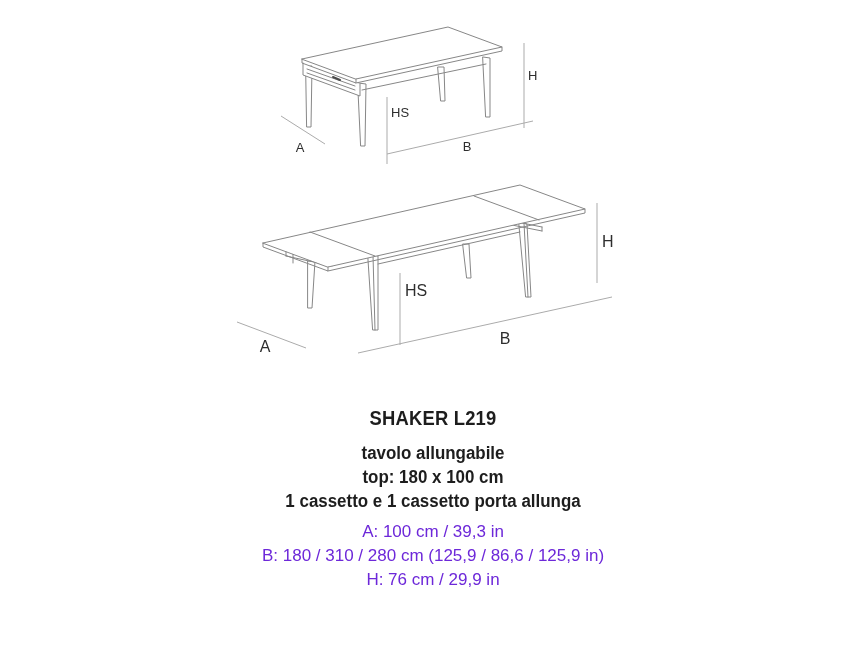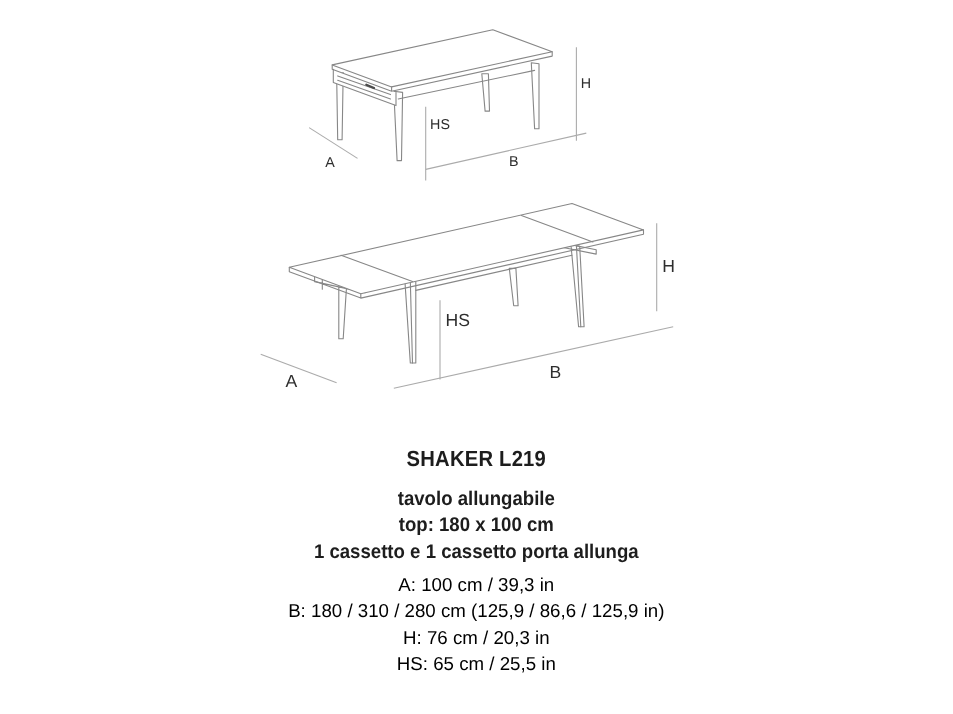--- a/index.html
+++ b/index.html
@@ -52,21 +52,21 @@
     font-weight: 700;
     color: #1d1d1d;
     line-height: 24px;
     transform: scaleX(0.94);
     transform-origin: 50% 0;
   }
   .product-specs {
     top: 520px;
     font-size: 17px;
     font-weight: 400;
-    color: #000000;
+    color: #6d28d9;
     line-height: 24px;
   }
 </style>
 </head>
 <body>
 
 <div class="sheet">
 
   <svg class="drawing-svg" width="866" height="649" viewBox="0 0 866 649">
 
@@ -138,17 +138,16 @@
 
   <div class="text-stack product-desc">
     <div>tavolo allungabile</div>
     <div>top: 180 x 100 cm</div>
     <div>1 cassetto e 1 cassetto porta allunga</div>
   </div>
 
   <div class="text-stack product-specs">
     <div>A: 100 cm / 39,3 in</div>
     <div>B: 180 / 310 / 280 cm (125,9 / 86,6 / 125,9 in)</div>
-    <div>H: 76 cm / 20,3 in</div>
-    <div>HS: 65 cm / 25,5 in</div>
+    <div>H: 76 cm / 29,9 in</div>
   </div>
 
 </div>
 
 </body></html>

